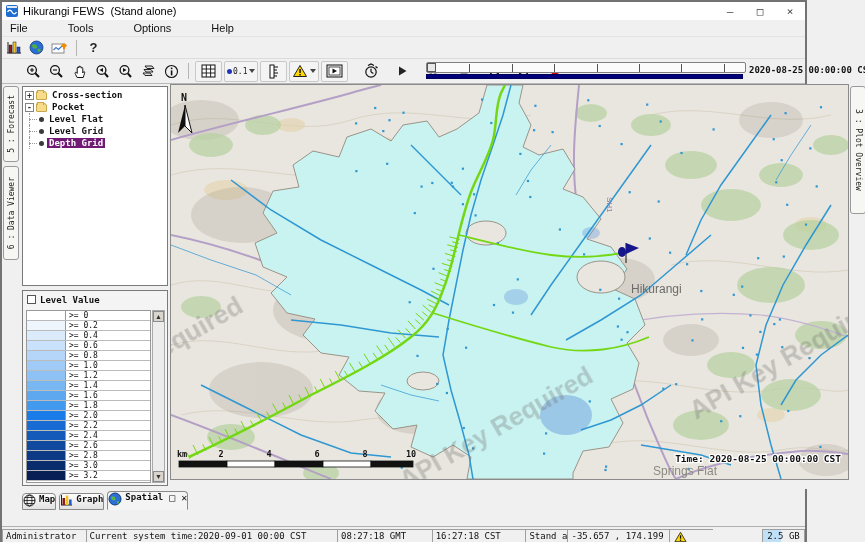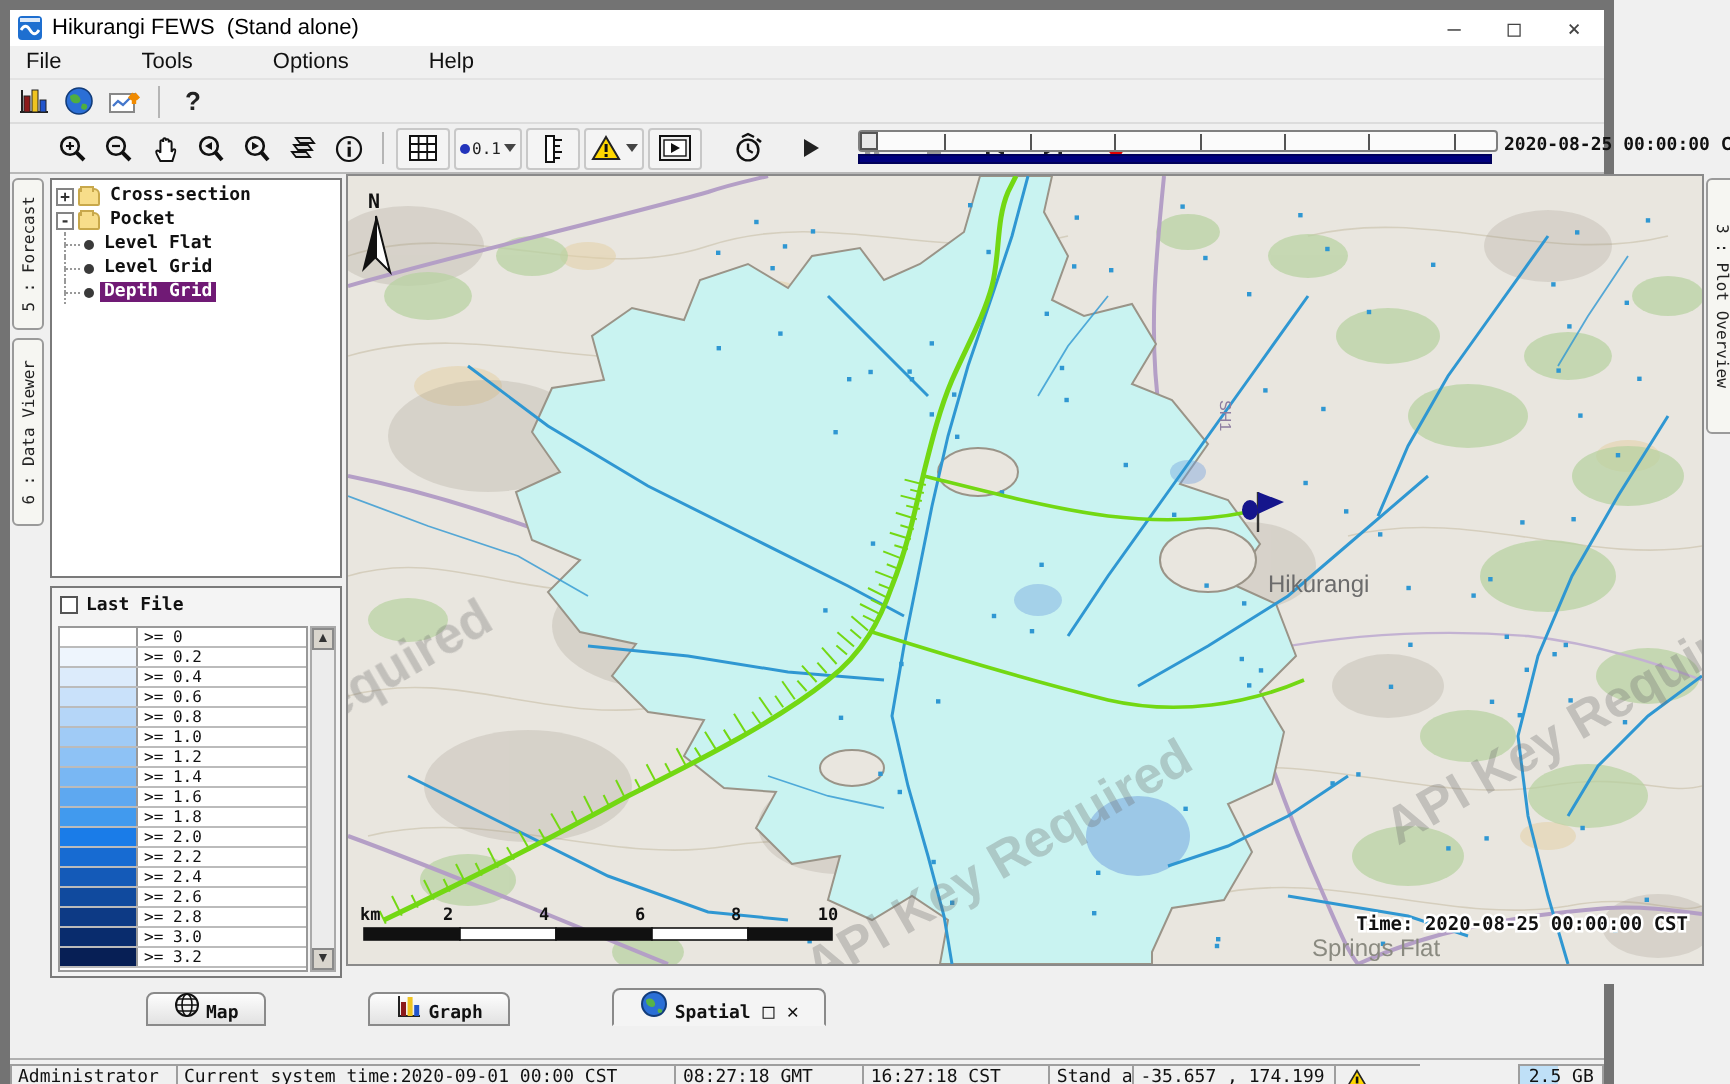--- a/index.html
+++ b/index.html
@@ -1,17 +1,17 @@
 <!DOCTYPE html>
 <html><head>
 <meta charset="utf-8">
 <style>
   * { margin:0; padding:0; box-sizing:border-box; }
   html,body { width:865px; height:542px; font-family:"Liberation Sans",sans-serif; background:#f0f0f0; overflow:hidden; }
-  .window { position:absolute; inset:0; width:807px; height:542px; border:5px solid #737373; background:#f0f0f0; }
+  .window { position:absolute; inset:0; width:807px; height:542px; border:2px solid #737373; background:#f0f0f0; }
 
   
   .titlebar { position:absolute; left:0; top:0; width:100%; height:18px; background:#ffffff; display:flex; align-items:center; }
   .app-icon { width:12px; height:12px; margin:0 5px 0 4px; background:#1e6fd0; border-radius:2px; position:relative; flex:none; }
   .app-icon svg { position:absolute; inset:0; }
   .title-text { font-size:11px; color:#000; white-space:pre; }
   .win-controls { margin-left:auto; display:flex; height:100%; }
   .win-btn { width:30px; height:100%; display:flex; align-items:center; justify-content:center; color:#444; font-size:11px; font-family:"DejaVu Sans Mono",monospace; }
 
   
@@ -67,21 +67,21 @@
   .legend-label { flex:1; border-left:1px solid #999; font-size:8px; font-family:"DejaVu Sans Mono",monospace; color:#111; padding-left:3px; line-height:9px; white-space:pre; }
   .legend-scroll { position:absolute; right:2px; top:19px; width:13px; bottom:2px; background:#ececec; border:1px solid #aaa; }
   .scroll-btn { position:absolute; left:0; width:11px; height:11px; background:#d9d5cd; border:1px solid #8a8a8a; font-size:7px; line-height:10px; text-align:center; color:#333; }
   .scroll-btn.up { top:0; } .scroll-btn.down { bottom:0; }
 
   .map-wrap { position:absolute; left:168px; top:0; width:679px; height:396px; border:1px solid #8a8a8a; background:#e9e6df; }
   .map-wrap svg { display:block; }
 
   
   .tabsrow { position:absolute; left:0; top:487px; width:100%; height:21px; background:#f0f0f0; display:flex; align-items:flex-end; padding-left:20px; }
-  .btab { display:flex; align-items:flex-end; gap:3px; border:1px solid #8a8a8a; border-radius:4px 4px 0 0; background:linear-gradient(#fdfdfd,#e2e2e2); height:17px; padding:0 13px; margin-right:3px; font-size:9px; font-family:"DejaVu Sans Mono",monospace; font-weight:bold; color:#111;margin-left:48px; }
+  .btab { display:flex; align-items:flex-start; gap:3px; border:1px solid #8a8a8a; border-radius:4px 4px 0 0; background:linear-gradient(#fdfdfd,#e2e2e2); height:17px; padding:0 0; margin-right:3px; font-size:9px; font-family:"DejaVu Sans Mono",monospace; font-weight:bold; color:#111; }
   .btab.active { background:#f4f4f4; height:19px; border-bottom-color:#f4f4f4; }
   .btab .tab-ctrl { font-size:10px; font-weight:bold; color:#111; margin-left:3px; font-family:"DejaVu Sans Mono",monospace; }
   .logsrow { position:absolute; left:0; top:508px; width:100%; height:16px; background:#f0f0f0; border-top:1px solid #cfcfcf; }
   .logs-btn { position:absolute; left:22px; top:1px; height:13px; border:1px solid #8a8a8a; border-radius:2px; background:#f7f7f7; font-size:9px; font-family:"DejaVu Sans Mono",monospace; font-weight:bold; color:#111; padding:0 5px; line-height:11px; }
 
   .statusbar { position:absolute; left:0; top:524px; width:100%; height:18px; background:#f0f0f0; border-top:1px solid #b0b0b0; display:flex; }
   .status-cell { height:14px; margin-top:2px; border:1px solid #9e9e9e; border-right:none; font-size:9px; font-family:"DejaVu Sans Mono",monospace; color:#111; padding:1px 3px 0 3px; white-space:pre; overflow:hidden; position:relative; }
   .status-cell:last-child { border-right:1px solid #9e9e9e;text-align:center; }
   .mem-fill { position:absolute; left:0; top:0; bottom:0; width:45%; background:#bfe0f7; }
   .mem-text { position:relative; }
@@ -310,21 +310,21 @@
       <div class="tree-box" id="tree-box">
           <div class="tree-row"><span class="expander">+</span><span class="folder"></span><span class="lbl">Cross-section</span></div>
           <div class="tree-row"><span class="expander">-</span><span class="folder"></span><span class="lbl">Pocket</span></div>
           <div class="tree-row"><span class="child-indent"></span><span class="bullet"></span><span class="lbl">Level Flat</span></div>
           <div class="tree-row"><span class="child-indent"></span><span class="bullet"></span><span class="lbl">Level Grid</span></div>
           <div class="tree-row"><span class="child-indent"></span><span class="bullet"></span><span class="lbl selected">Depth Grid</span></div>
         </div>
       <div class="legend-box">
         <div class="lastvalue-row">
           <span class="checkbox"></span>
-          <span>Last File</span>
+          <span>Level Value</span>
         </div>
         <div class="legend-table" id="legend-table">
             <div class="legend-row">
               <span class="legend-swatch" style="background: rgb(255, 255, 255);"></span>
               <span class="legend-label">&gt;= 0</span>
             </div>
             <div class="legend-row">
               <span class="legend-swatch" style="background: rgb(238, 245, 253);"></span>
               <span class="legend-label">&gt;= 0.2</span>
             </div>

